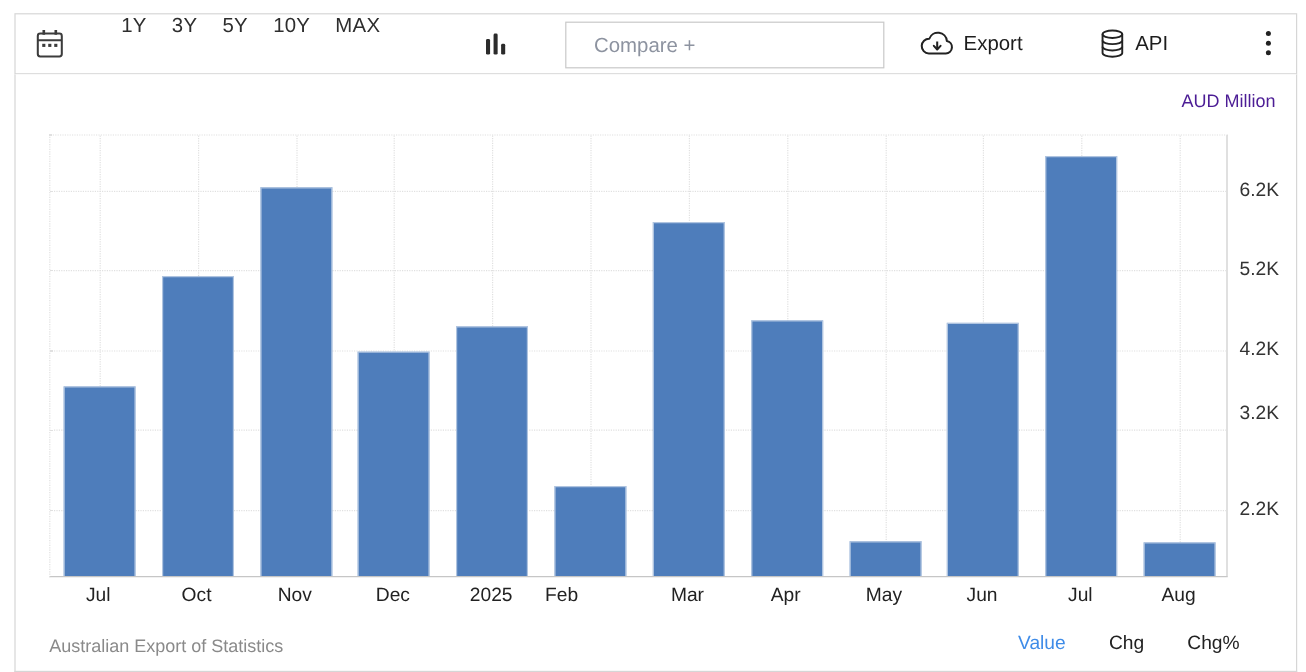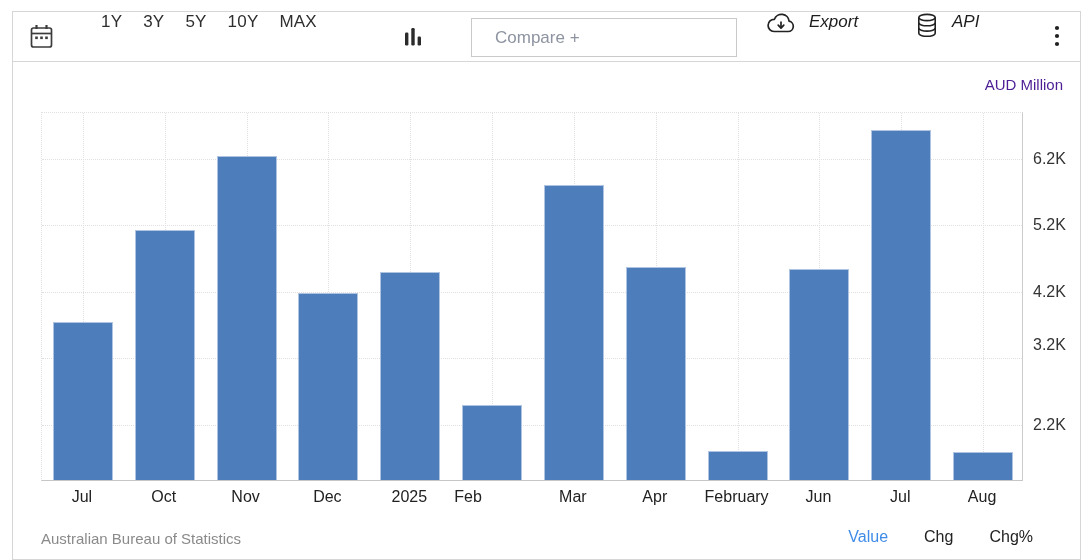--- a/index.html
+++ b/index.html
@@ -17,21 +17,21 @@
   .ranges { position:absolute; left:88px; top:0; height:100%;
     display:flex; align-items:flex-start; gap:21px; }
   .range-btn { font-size:17px; color:#2e2e2e; letter-spacing:0.2px; }
   .ctype-btn  { left:386px; width:28px; height:28px; }
   .compare { position:absolute; left:458px; top:6px; width:266px; height:39px;
     border:1px solid #c9c9c9; background:#fff; outline:none;
     font-size:17px; color:#444; padding:0 0 0 23px;
     font-family:"Liberation Sans", sans-serif; }
   .compare::placeholder { color:#8d93a0; opacity:1; }
   .tool-btn { position:absolute; top:0; height:100%; display:flex;
-    align-items:flex-start; gap:12px; font-size:17px; color:#1d1d1d;font-style:italic; }
+    align-items:center; gap:6px; font-size:17px; color:#1d1d1d; }
   .export-btn { left:752px; }
   .api-btn    { left:901px; }
   .kebab-btn  { left:1031px; width:26px; height:34px; }
 
   
   .chartbox { position:absolute; left:12px; top:62px; width:1069px; height:498px;
     background:#fff; border-left:1px solid #d6d6d6; border-right:1px solid #d6d6d6;
     border-bottom:1px solid #d6d6d6; }
   .unit-label { position:absolute; top:14px; right:17px; font-size:15px;
     color:#4c1d95; }
@@ -161,25 +161,25 @@
     </div>
   <div id="xlabels">
       <div class="xlabel" style="left: 28.9px; top: 426px;">Jul</div>
       <div class="xlabel" style="left: 110.8px; top: 426px;">Oct</div>
       <div class="xlabel" style="left: 192.6px; top: 426px;">Nov</div>
       <div class="xlabel" style="left: 274.4px; top: 426px;">Dec</div>
       <div class="xlabel" style="left: 356.3px; top: 426px;">2025</div>
       <div class="xlabel" style="left: 415px; top: 426px;">Feb</div>
       <div class="xlabel" style="left: 519.9px; top: 426px;">Mar</div>
       <div class="xlabel" style="left: 601.8px; top: 426px;">Apr</div>
-      <div class="xlabel" style="left: 683.6px; top: 426px;">February</div>
+      <div class="xlabel" style="left: 683.6px; top: 426px;">May</div>
       <div class="xlabel" style="left: 765.4px; top: 426px;">Jun</div>
       <div class="xlabel" style="left: 847.3px; top: 426px;">Jul</div>
       <div class="xlabel" style="left: 929.1px; top: 426px;">Aug</div>
     </div>
 
-  <div class="source">Australian Bureau of Statistics</div>
+  <div class="source">Australian Export of Statistics</div>
   <div class="footer-links" id="footerlinks">
       <button class="footer-link active">Value</button>
       <button class="footer-link">Chg</button>
       <button class="footer-link">Chg%</button>
     </div>
 </div>
 
 </body></html>

